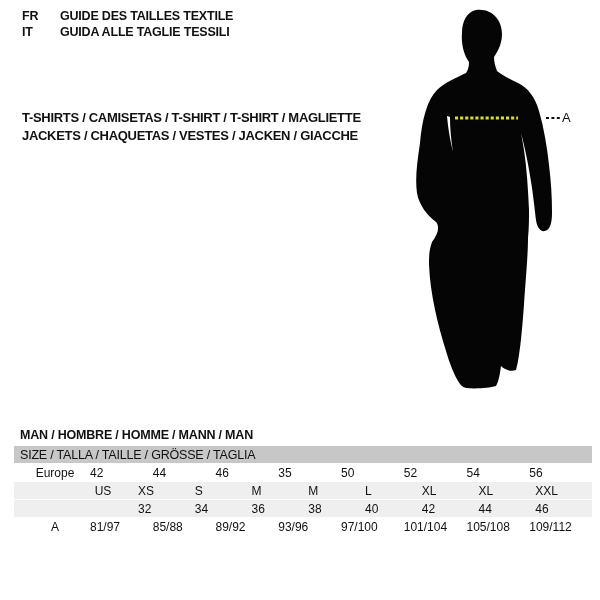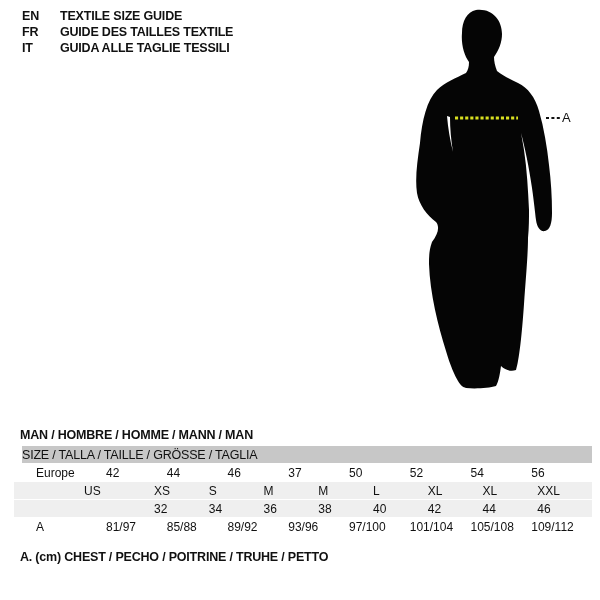--- a/index.html
+++ b/index.html
@@ -18,47 +18,47 @@
   
   .categories{position:absolute;left:22px;top:109px;font-size:13px;font-weight:bold;line-height:17.5px;letter-spacing:-0.3px;}
   
   .figure{position:absolute;left:400px;top:0;width:200px;height:400px;}
   .measure-label{position:absolute;left:562px;top:110px;font-size:13px;font-weight:normal;color:#111;}
   
   .section-title{position:absolute;left:20px;top:428px;font-size:12.5px;font-weight:bold;letter-spacing:-0.2px;}
   
   .size-table{position:absolute;left:14px;top:446px;width:578px;font-size:12px;}
   .trow{display:flex;height:18px;line-height:18px;border-bottom:1px solid #fff;box-sizing:border-box;}
-  .thead{background:var(--header-bg,#c7c7c7);font-size:12.5px;padding-left:0;letter-spacing:-0.2px;margin-left:8px;}
+  .thead{background:var(--header-bg,#c7c7c7);font-size:12.5px;padding-left:6px;letter-spacing:-0.2px;}
   .trow.alt{background:var(--alt-bg,#efefef);padding-left:48px;}
-  .tlabel{width:76px;padding-left:6px;box-sizing:border-box;text-align:left;margin-left:16px;}
+  .tlabel{width:76px;padding-left:6px;box-sizing:border-box;text-align:center;}
   .tcell{flex:1;text-align:left;}
   
   .footnote{position:absolute;left:20px;top:550px;font-size:12.5px;font-weight:bold;letter-spacing:-0.2px;}
 </style>
 </head>
 <body>
 
 <div class="page">
 
   <div class="lang-list">
     <div class="lang-row">
-      <span class="lang-code">EN</span>
-      <span class="lang-label">TEXTILE SIZE GUIDE</span>
-    </div>
-    <div class="lang-row">
       <span class="lang-code">FR</span>
       <span class="lang-label">GUIDE DES TAILLES TEXTILE</span>
     </div>
     <div class="lang-row">
       <span class="lang-code">IT</span>
       <span class="lang-label">GUIDA ALLE TAGLIE TESSILI</span>
     </div>
   </div>
 
+  <div class="categories">
+    <div>T-SHIRTS / CAMISETAS / T-SHIRT / T-SHIRT / MAGLIETTE</div>
+    <div>JACKETS / CHAQUETAS / VESTES / JACKEN / GIACCHE</div>
+  </div>
 
   <div class="figure">
     <svg width="200" height="400" viewBox="0 0 200 400">
       <path id="silhouette-path" fill="#050505" d="
         M76,10
         C67,12 62,21 62,33
         C61,44 64,55 69,62
         C69,67 68,70 66,73
         C56,78 45,82 37,90
         C27,100 22,120 20,143
@@ -99,21 +99,21 @@
 
   <div class="size-table">
     <div class="trow thead">
       <div>SIZE / TALLA / TAILLE / GRÖSSE / TAGLIA</div>
     </div>
     <div class="trow">
       <div class="tlabel">Europe</div>
       <div class="tcell">42</div>
       <div class="tcell">44</div>
       <div class="tcell">46</div>
-      <div class="tcell">37</div>
+      <div class="tcell">35</div>
       <div class="tcell">50</div>
       <div class="tcell">52</div>
       <div class="tcell">54</div>
       <div class="tcell">56</div>
     </div>
     <div class="trow alt">
       <div class="tlabel">US</div>
       <div class="tcell">XS</div>
       <div class="tcell">S</div>
       <div class="tcell">M</div>
@@ -140,15 +140,14 @@
       <div class="tcell">85/88</div>
       <div class="tcell">89/92</div>
       <div class="tcell">93/96</div>
       <div class="tcell">97/100</div>
       <div class="tcell">101/104</div>
       <div class="tcell">105/108</div>
       <div class="tcell">109/112</div>
     </div>
   </div>
 
-  <div class="footnote">A. (cm) CHEST / PECHO / POITRINE / TRUHE / PETTO</div>
 
 </div>
 
 </body></html>

